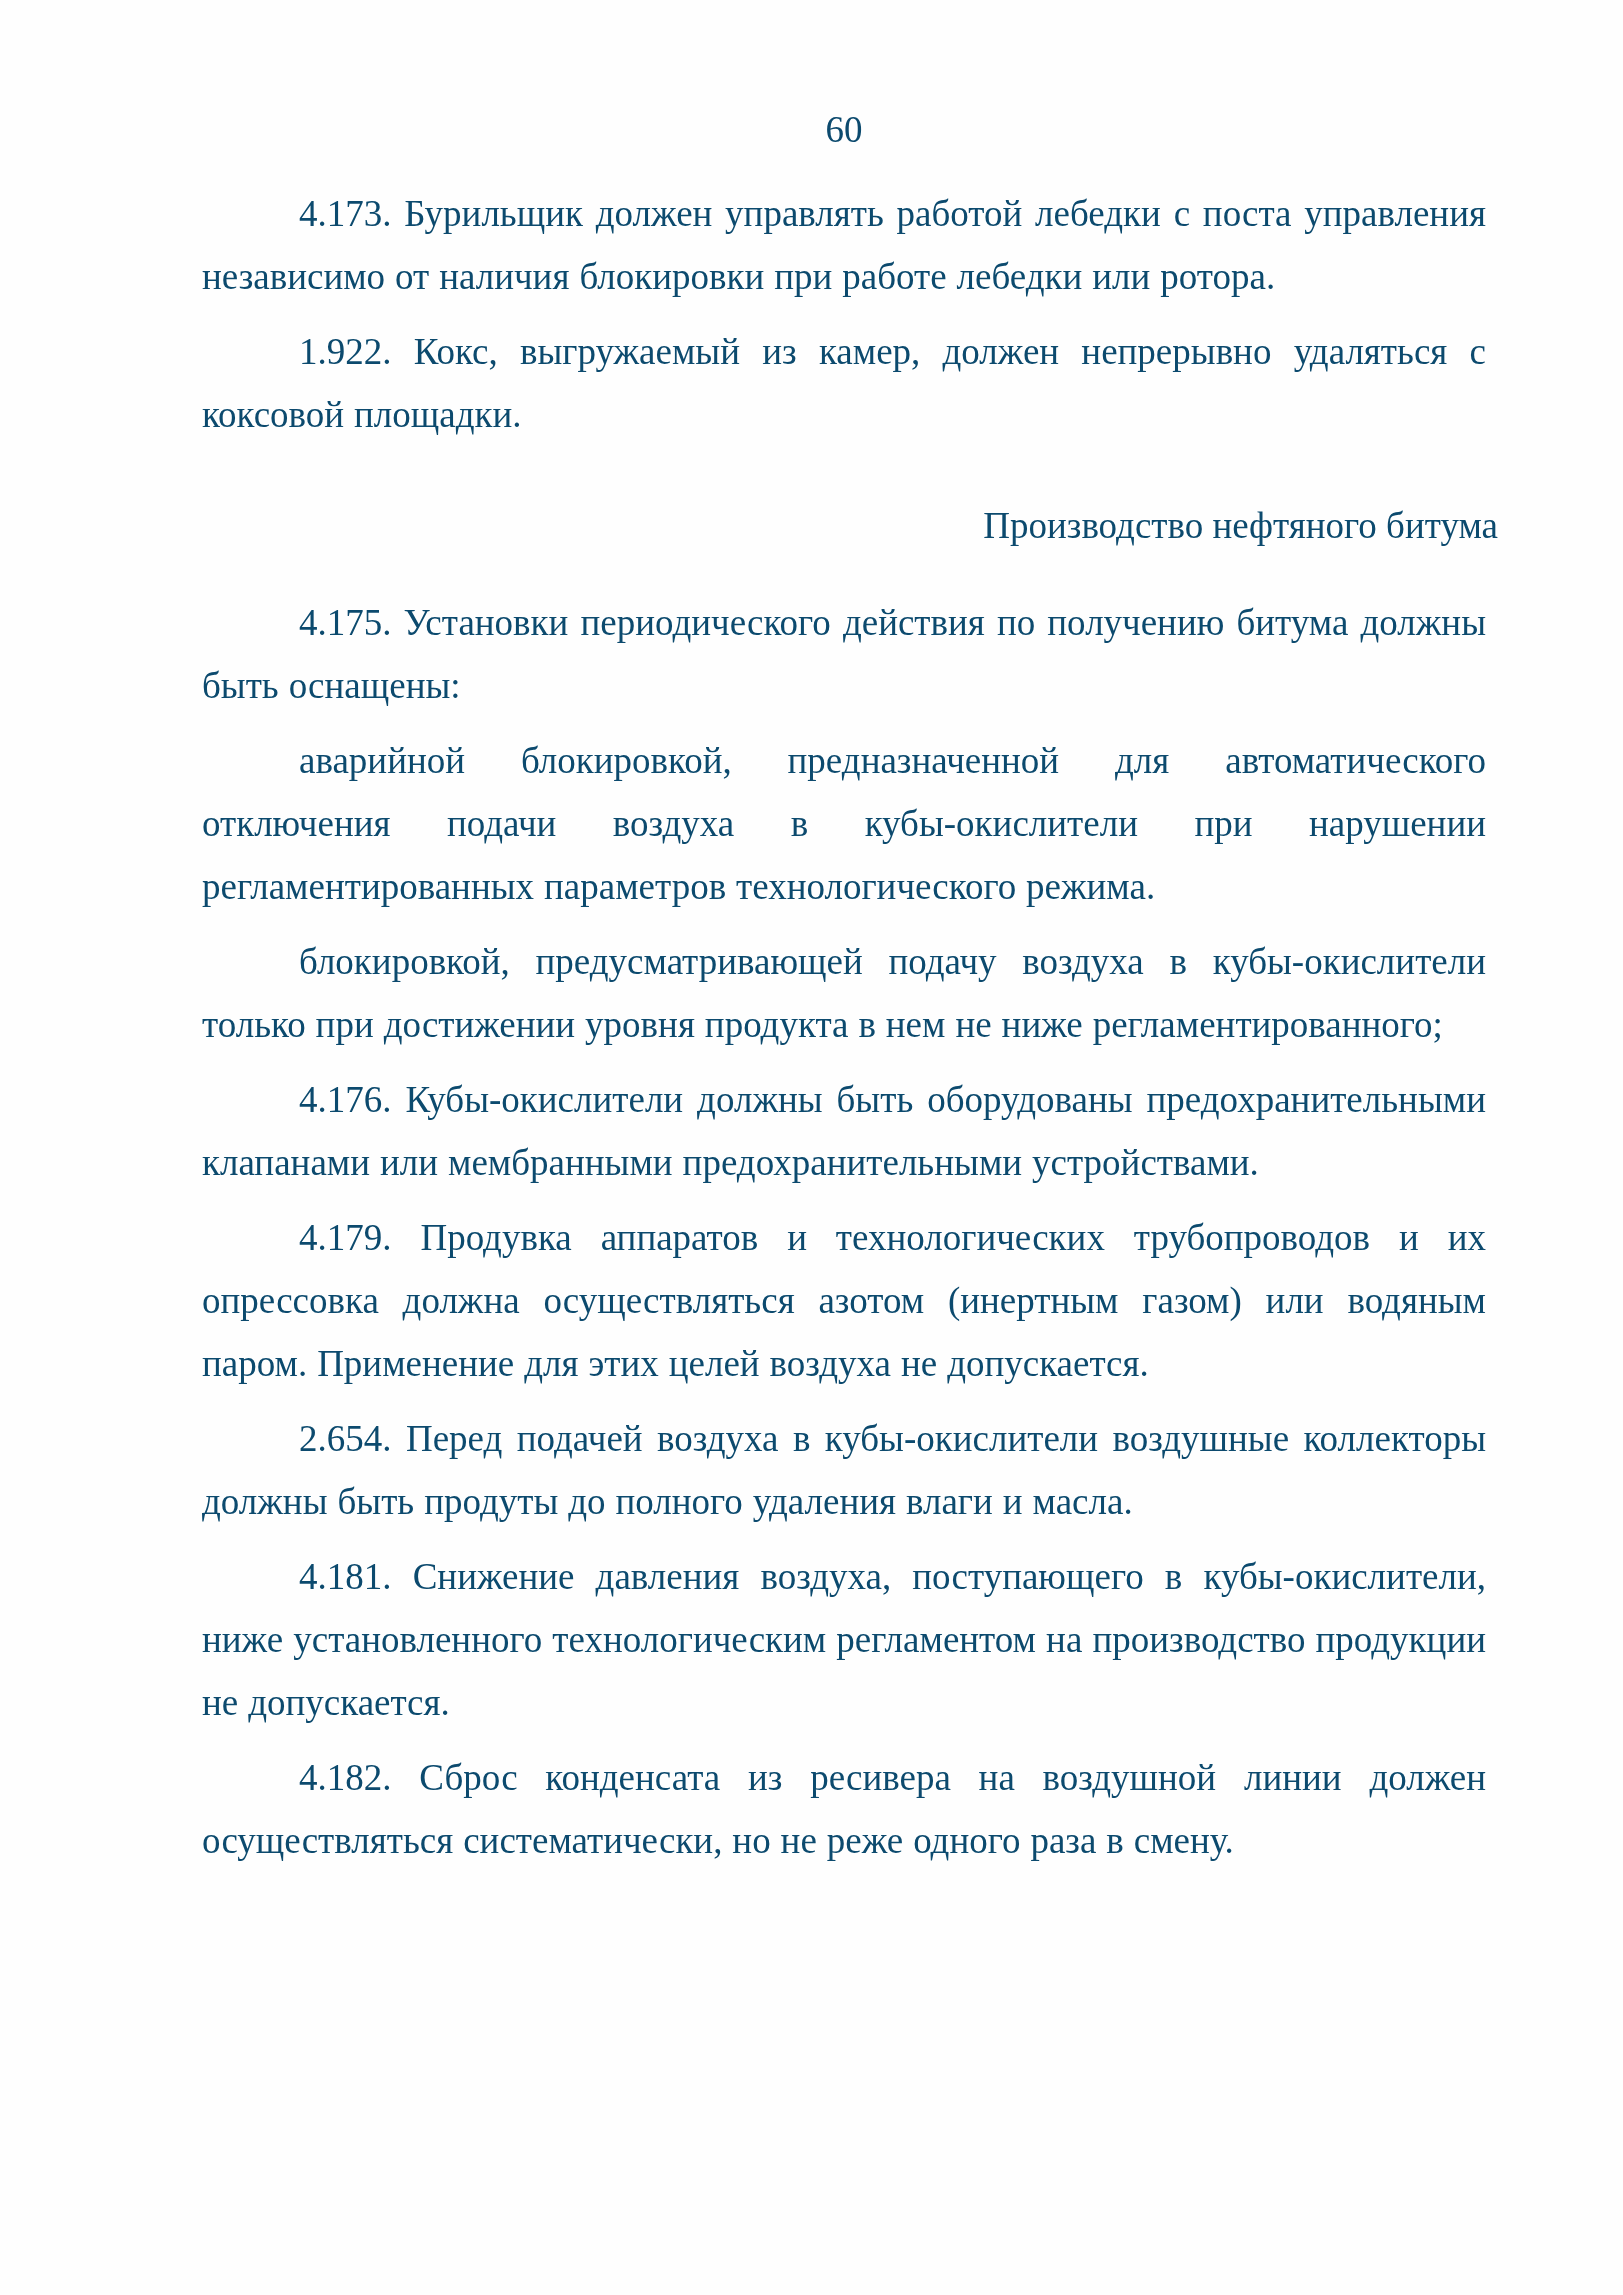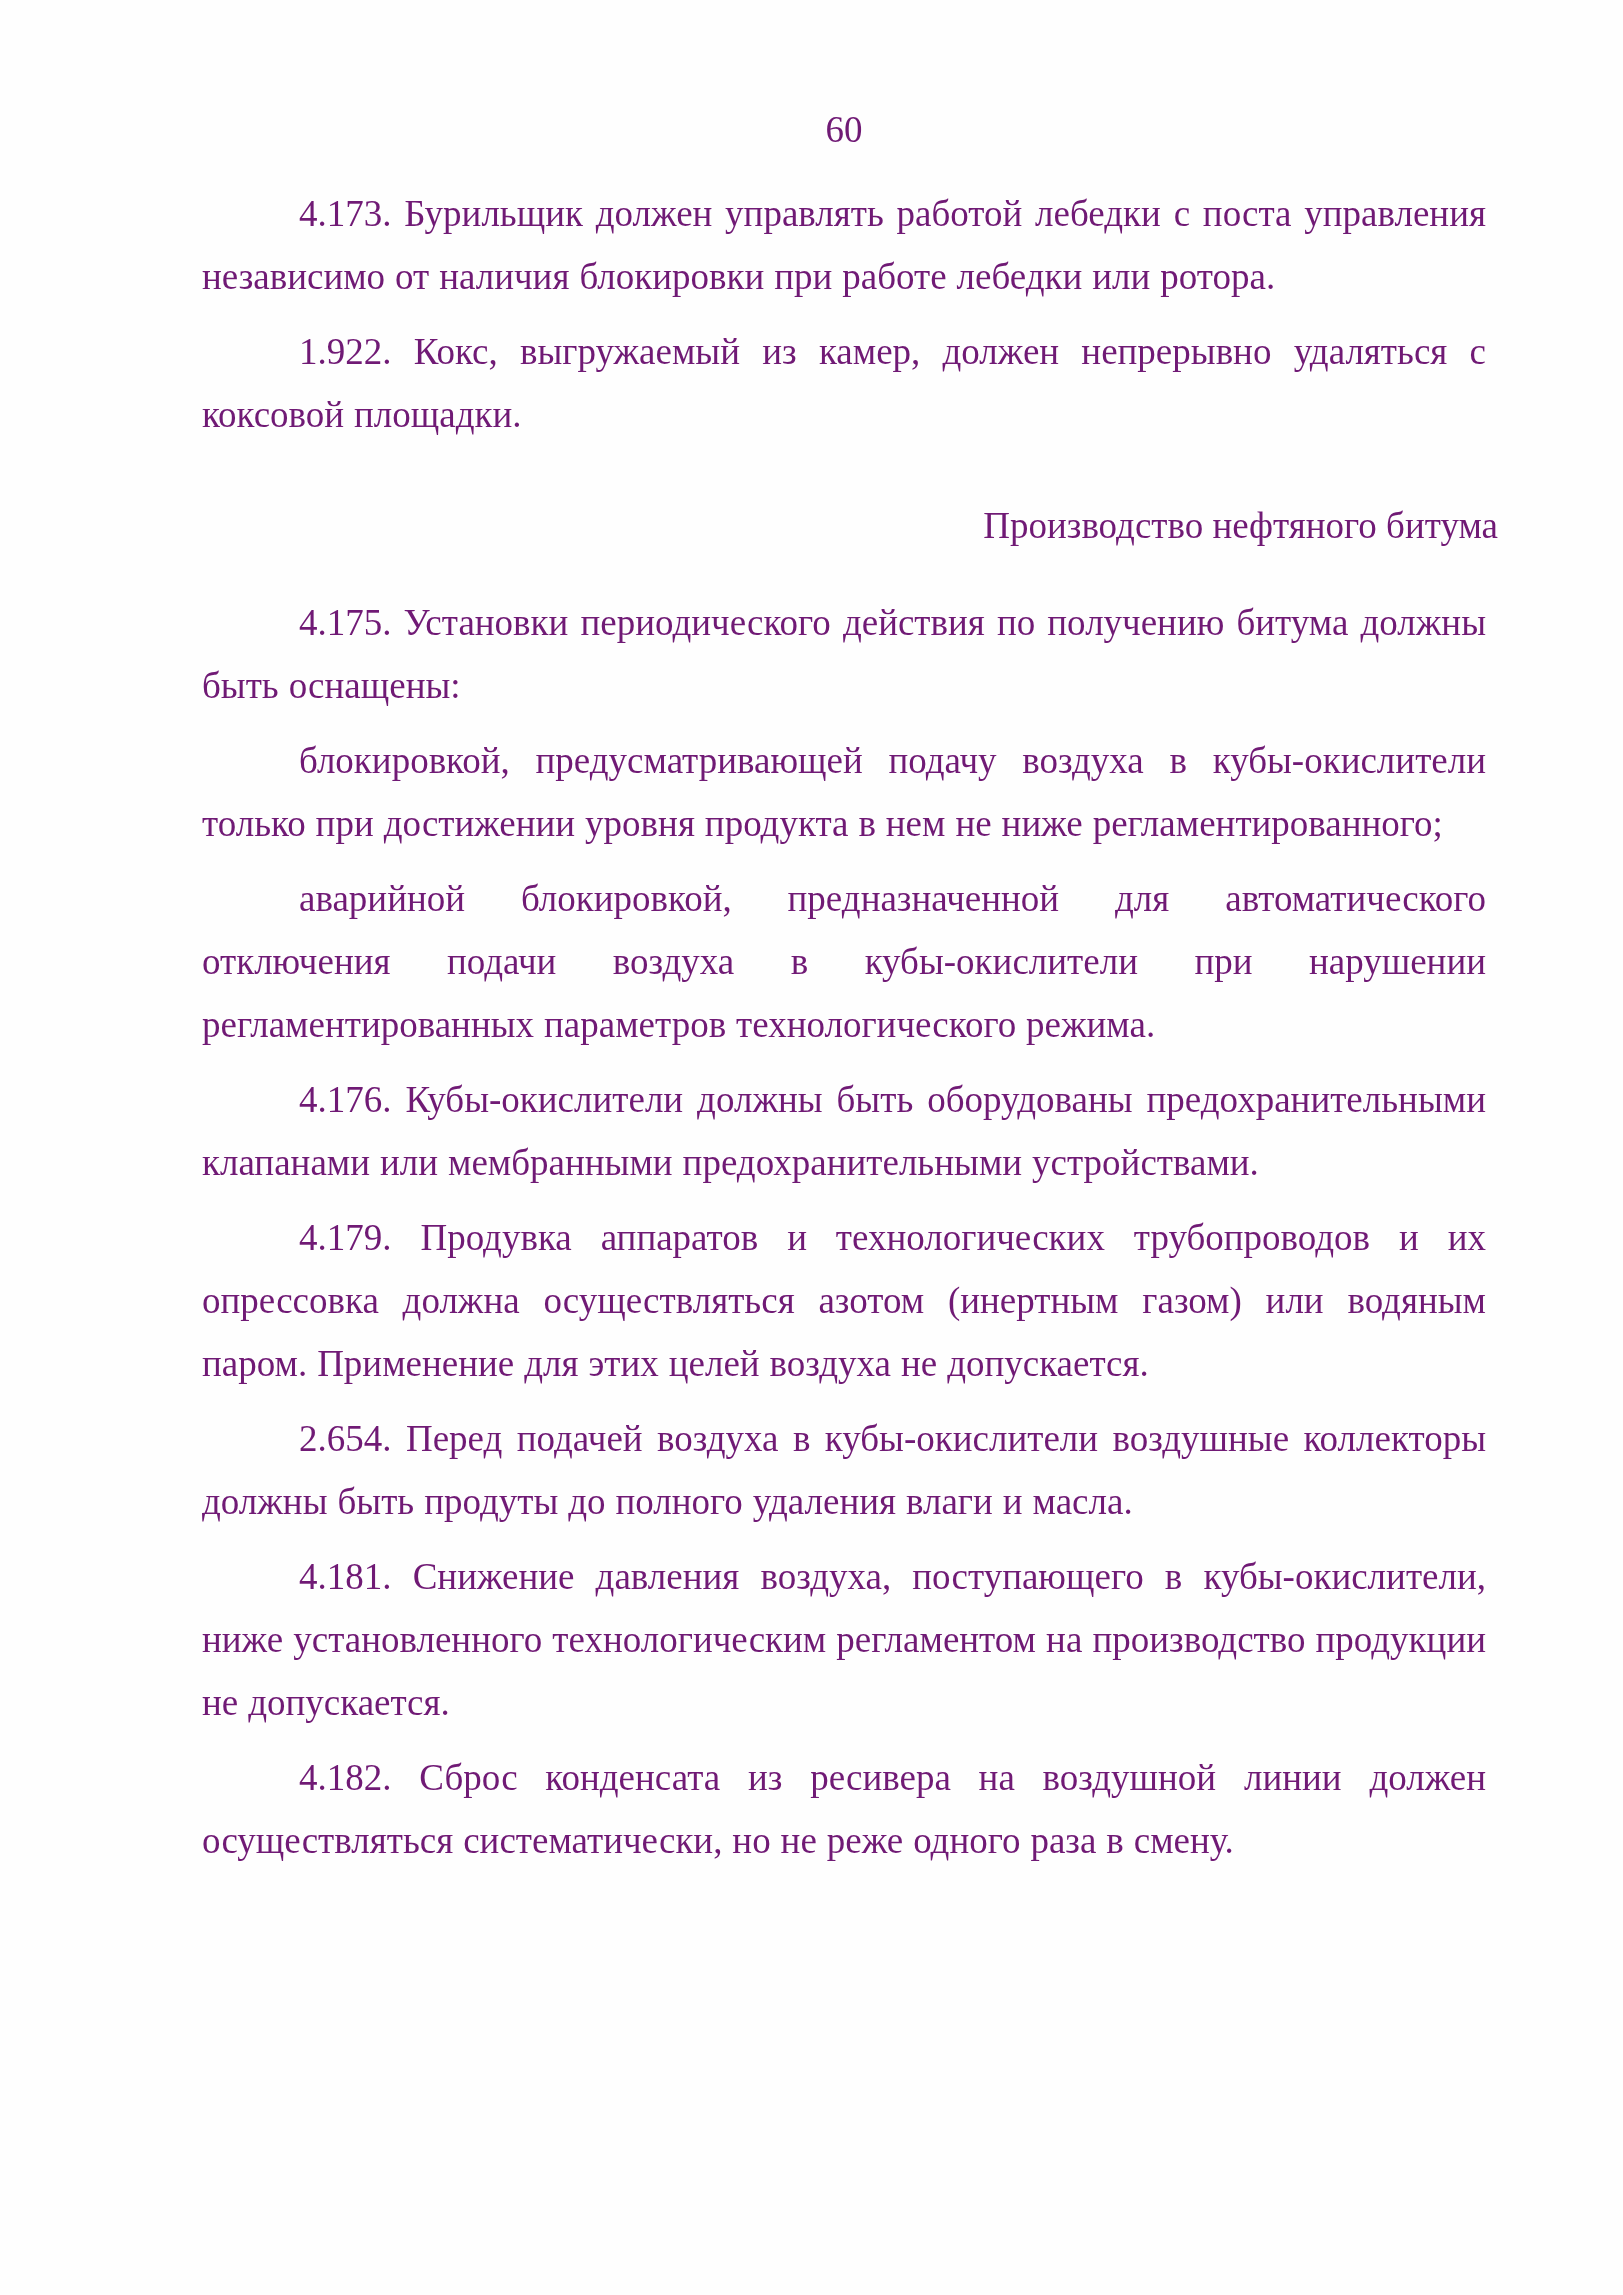--- a/index.html
+++ b/index.html
@@ -7,21 +7,21 @@
     margin: 0;
     padding: 0;
     background: #ffffff;
   }
   .page {
     position: relative;
     width: 1624px;
     height: 2295px;
     margin: 0 auto;
     background: #fefefe;
-    color: #701a75;
+    color: #0c4a6e;
     font-family: "Liberation Serif", "DejaVu Serif", serif;
     font-size: 37px;
     line-height: 63px;
     padding: 98px 126px 65px 190px;
     overflow: hidden;
   }
   .page-number {
     text-align: center;
     margin: 0 0 21px 0;
   }
@@ -47,23 +47,23 @@
   <div class="page-number">60</div>
 
   <p class="para">4.173. Бурильщик должен управлять работой лебедки с поста управления независимо от наличия блокировки при работе лебедки или ротора.</p>
 
   <p class="para">1.922. Кокс, выгружаемый из камер, должен непрерывно удаляться с коксовой площадки.</p>
 
   <h2 class="section-heading">Производство нефтяного битума</h2>
 
   <p class="para">4.175. Установки периодического действия по получению битума должны быть оснащены:</p>
 
+  <p class="para">аварийной блокировкой, предназначенной для автоматического отключения подачи воздуха в кубы-окислители при нарушении регламентированных параметров технологического режима.</p>
+
   <p class="para">блокировкой, предусматривающей подачу воздуха в кубы-окислители только при достижении уровня продукта в нем не ниже регламентированного;</p>
-
-  <p class="para">аварийной блокировкой, предназначенной для автоматического отключения подачи воздуха в кубы-окислители при нарушении регламентированных параметров технологического режима.</p>
 
   <p class="para">4.176. Кубы-окислители должны быть оборудованы предохранительными клапанами или мембранными предохранительными устройствами.</p>
 
 
 
   <p class="para">4.179. Продувка аппаратов и технологических трубопроводов и их опрессовка должна осуществляться азотом (инертным газом) или водяным паром. Применение для этих целей воздуха не допускается.</p>
 
   <p class="para">2.654. Перед подачей воздуха в кубы-окислители воздушные коллекторы должны быть продуты до полного удаления влаги и масла.</p>
 
   <p class="para">4.181. Снижение давления воздуха, поступающего в кубы-окислители, ниже установленного технологическим регламентом на производство продукции не допускается.</p>

